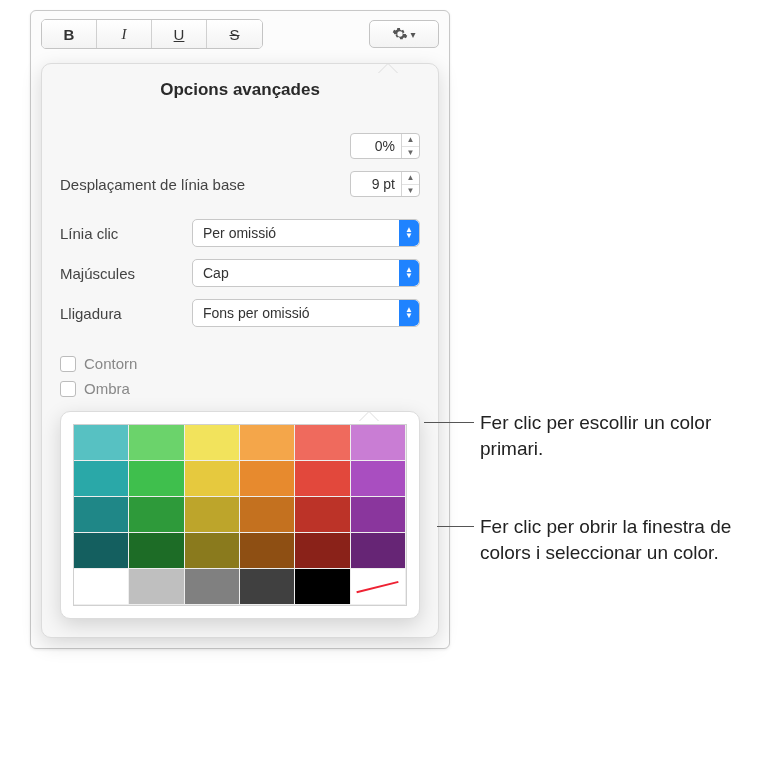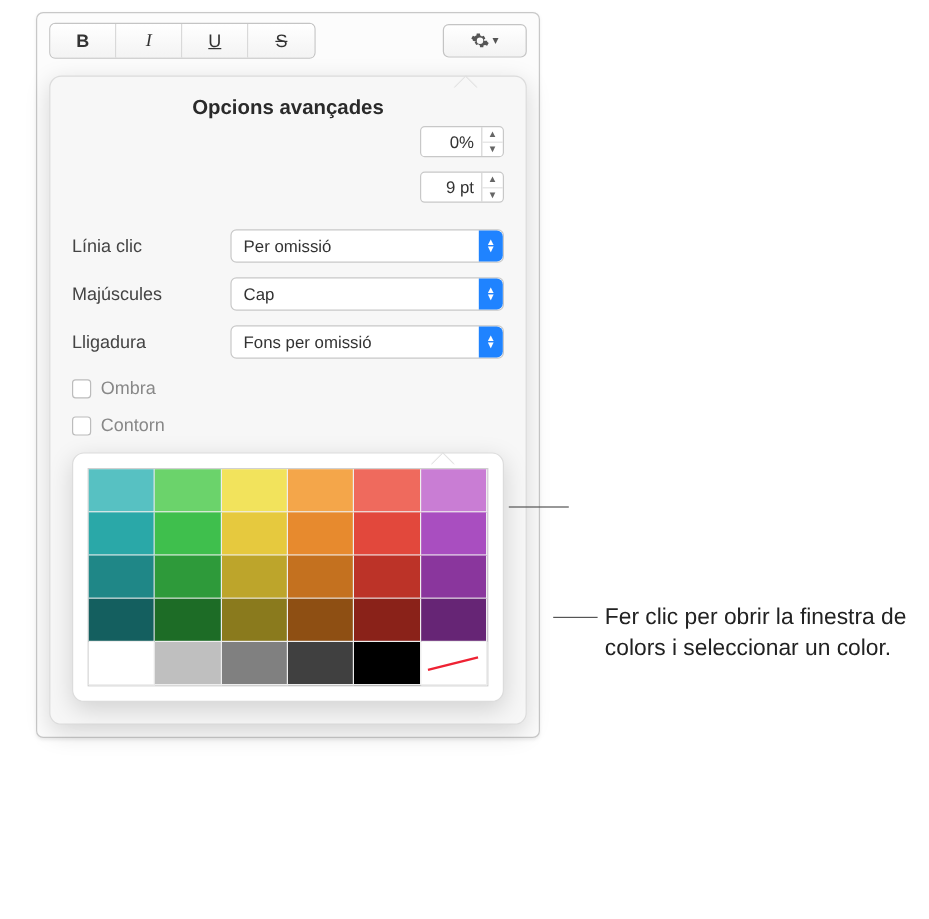--- a/index.html
+++ b/index.html
@@ -65,21 +65,21 @@
     position:absolute;
     top:-10px; right:40px;
     border:10px solid transparent;
     border-bottom-color:#f7f7f7;
     filter: drop-shadow(0 -1px 0 #dcdcdc);
   }
   .pop-title {
     text-align:center;
     font-weight:600;
     font-size:17px;
-    margin-bottom:5px;
+    margin-bottom:33px;
     color:#2a2a2a;
   }
   .row { display:flex; align-items:center; margin-bottom:12px; }
   .row .lbl { font-size:15px; color:#444; }
   .row .spacer { flex:1; }
   .stepper {
     display:flex; align-items:center;
     border:1px solid #c8c8c8; border-radius:4px;
     background:#fff; height:26px;
   }
@@ -158,21 +158,21 @@
     border-top:2px solid #e23; transform:rotate(-14deg);
   }
 
   
   .callouts { position:absolute; left:480px; top:410px; width:280px; }
   .callout { position:absolute; font-size:19px; line-height:1.35; color:#222; }
   .callout .line { position:absolute; border-top:1px solid #555; }
 
   #co1 { top:0; }
   #co1 .line { left:-56px; top:12px; width:50px; }
-  #co2 { top:92px;margin-left:24px; }
+  #co2 { top:104px; }
   #co2 .line { left:-43px; top:12px; width:37px; }
 
 </style>
 </head>
 <body>
 
 <div class="panel-wrap">
  <div class="panel">
 
   <div class="toolbar">
@@ -198,20 +198,21 @@
       <div class="stepper">
         <div class="val">0%</div>
         <div class="arrows">
               <span>▲</span>
               <span>▼</span>
             </div>
       </div>
     </div>
 
     <div class="row" style="margin-bottom:22px;">
+      <div class="lbl">Desplaçament de línia base</div>
       <div class="spacer"></div>
       <div class="stepper">
         <div class="val">9 pt</div>
         <div class="arrows">
               <span>▲</span>
               <span>▼</span>
             </div>
       </div>
     </div>
 
@@ -230,38 +231,38 @@
       <div class="lbl">Majúscules</div>
       <div class="mac-select">
         <span>Cap</span>
         <div class="cap">
               <span>▲</span>
               <span>▼</span>
             </div>
       </div>
     </div>
 
-    <div class="select-row" style="margin-bottom:16px;">
+    <div class="select-row" style="margin-bottom:28px;">
       <div class="lbl">Lligadura</div>
       <div class="mac-select">
         <span>Fons per omissió</span>
         <div class="cap">
               <span>▲</span>
               <span>▼</span>
             </div>
       </div>
     </div>
 
+    <div class="chk-row">
+      <div class="chk"></div>
+      <div class="lbl">Contorn</div>
+    </div>
     <div class="chk-row" style="margin-bottom:14px;">
       <div class="chk"></div>
       <div class="lbl">Ombra</div>
-    </div>
-    <div class="chk-row">
-      <div class="chk"></div>
-      <div class="lbl">Contorn</div>
     </div>
 
 
     <div class="swatch-pop">
       <div class="swatch-grid" id="swatch-grid">
             <div class="swatch" style="background: rgb(87, 193, 194);"></div>
             <div class="swatch" style="background: rgb(107, 211, 107);"></div>
             <div class="swatch" style="background: rgb(242, 227, 92);"></div>
             <div class="swatch" style="background: rgb(244, 166, 74);"></div>
             <div class="swatch" style="background: rgb(239, 106, 93);"></div>
@@ -293,18 +294,19 @@
           </div>
     </div>
 
   </div>
  </div>
 </div>
 
 <div class="callouts">
   <div class="callout" id="co1">
     <div class="line"></div>
+    <span>Fer clic per escollir un color primari.</span>
   </div>
   <div class="callout" id="co2">
     <div class="line"></div>
     <span>Fer clic per obrir la finestra de colors i seleccionar un color.</span>
   </div>
 </div>
 
 </body></html>

